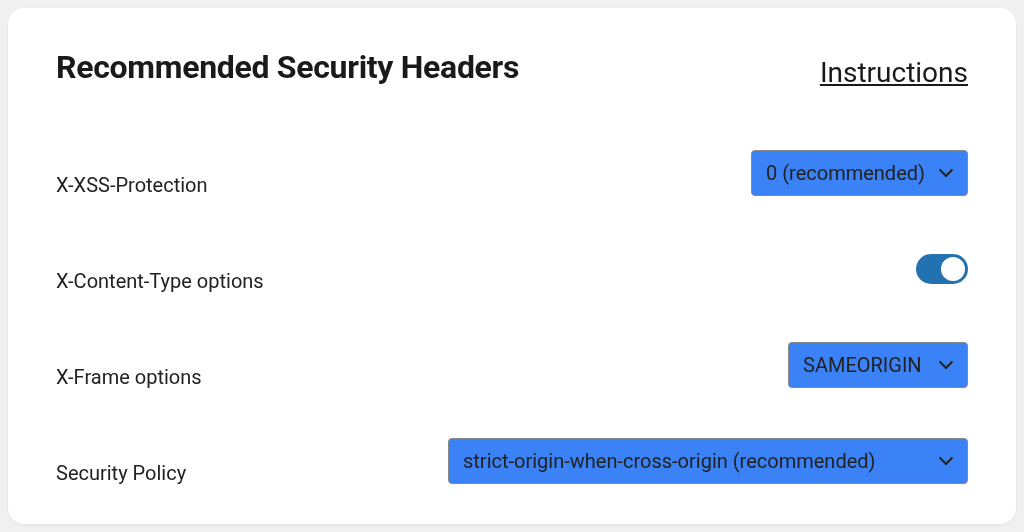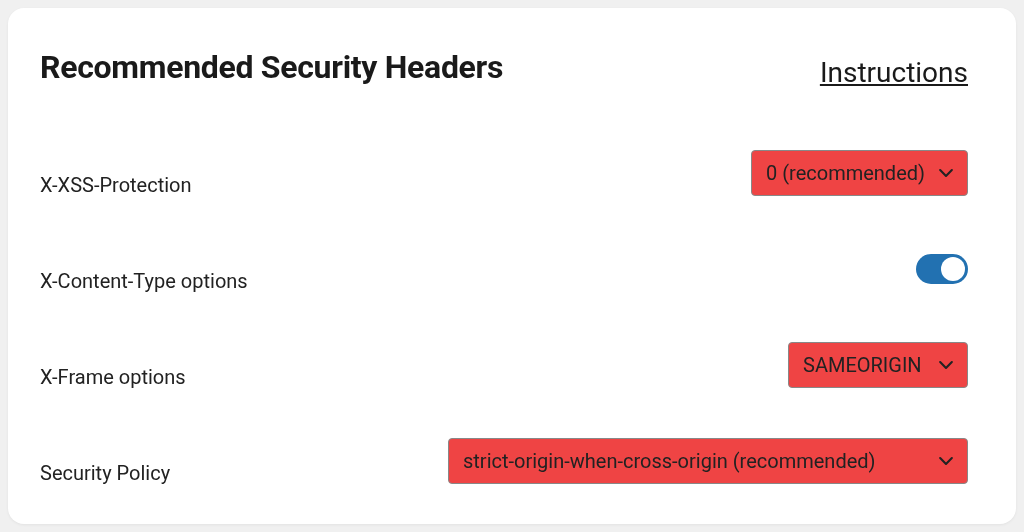--- a/index.html
+++ b/index.html
@@ -10,21 +10,21 @@
     body {
       font-family: -apple-system, BlinkMacSystemFont, "Segoe UI", Roboto, Helvetica, Arial, sans-serif;
       background: #f0f0f0;
       padding: 8px;
       width: 1024px;
       height: 532px;
     }
     .card {
       background: #fff;
       border-radius: 16px;
-      padding: 40px 48px 48px 32px;
+      padding: 40px 48px 48px 48px;
       box-shadow: 0 1px 3px rgba(0,0,0,0.06);
       height: 100%;
     }
     .header {
       display: flex;
       justify-content: space-between;
       align-items: flex-start;
       margin-bottom: 60px;
     }
     .title {
@@ -58,21 +58,21 @@
     .select {
       display: flex;
       align-items: center;
       justify-content: space-between;
       border: 1px solid #888;
       border-radius: 4px;
       padding: 10px 14px;
       font-size: 20px;
       color: #222;
       cursor: pointer;
-      background: #ef4444;
+      background: #3b82f6;
       gap: 14px;
       min-width: 180px;
     }
     .select-wide {
       min-width: 520px;
       text-align: center;
     }
     .chevron {
       width: 14px;
       height: 14px;

